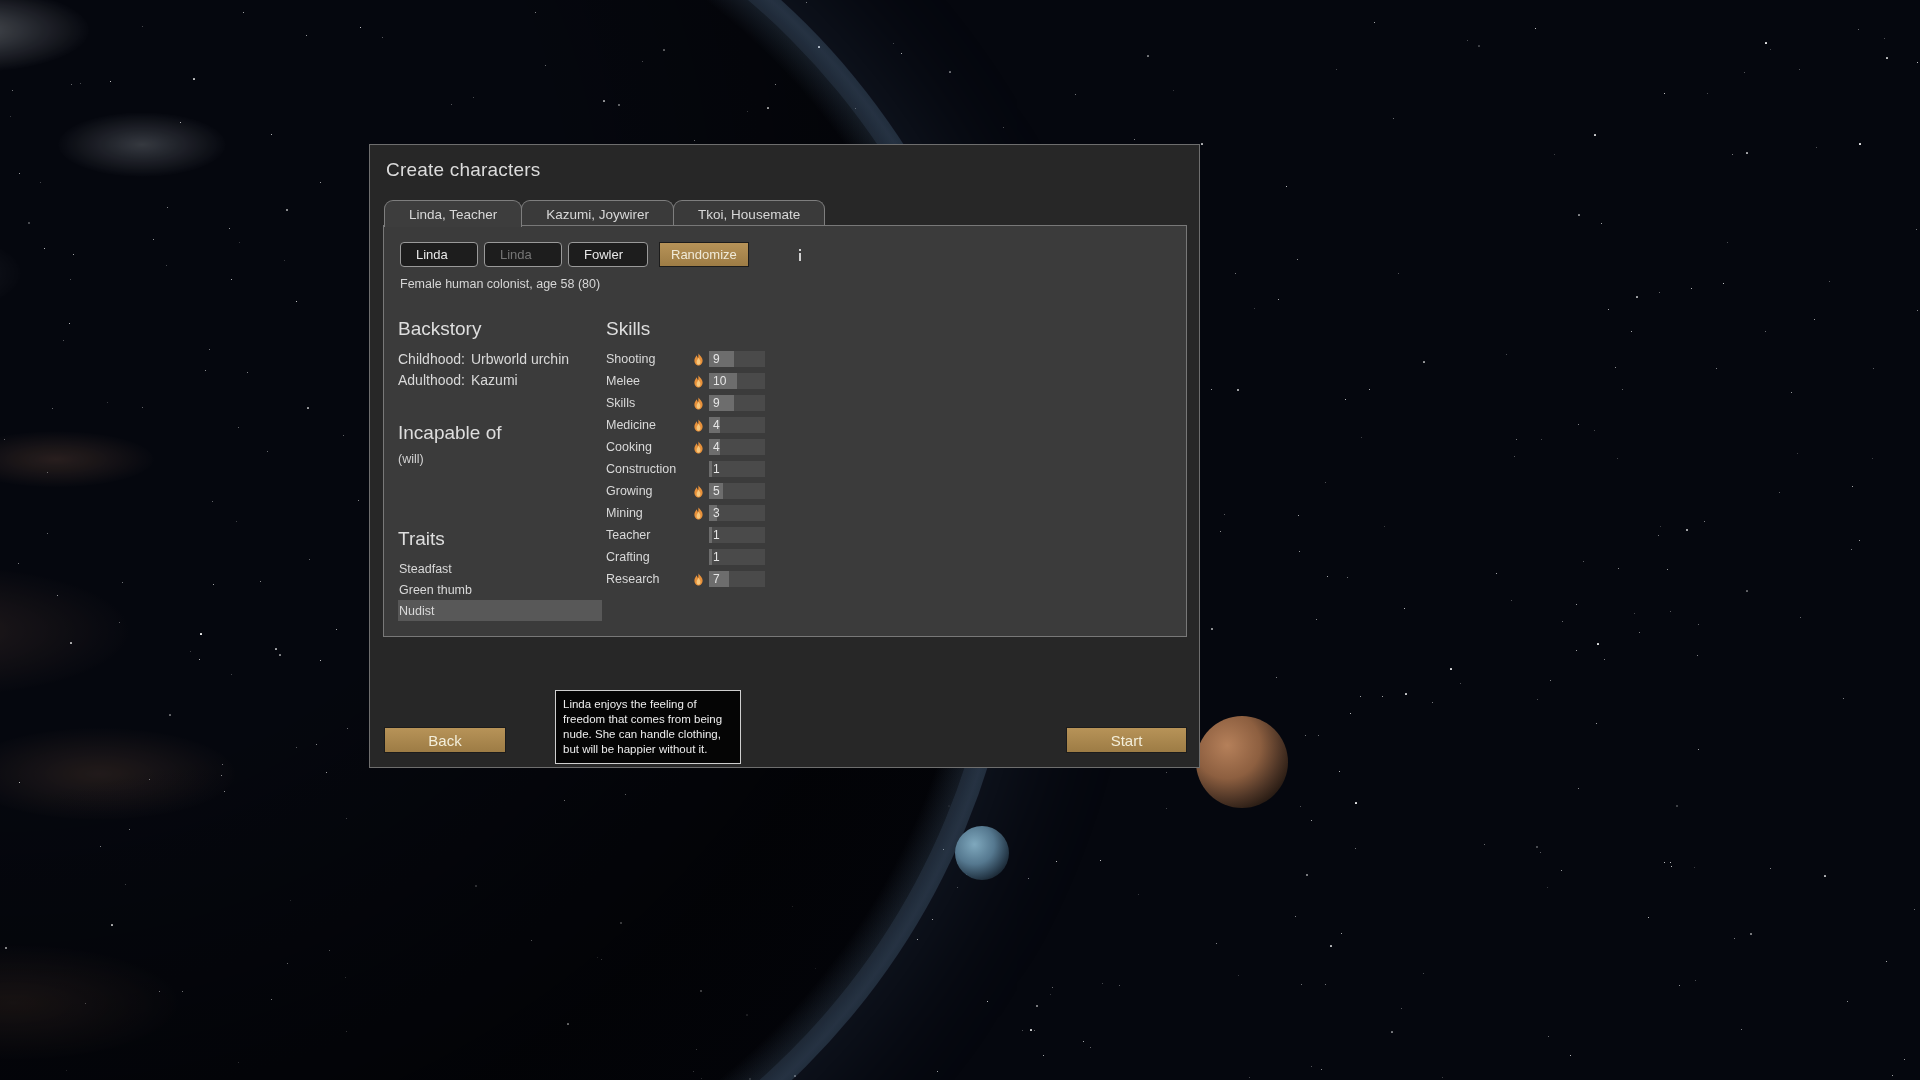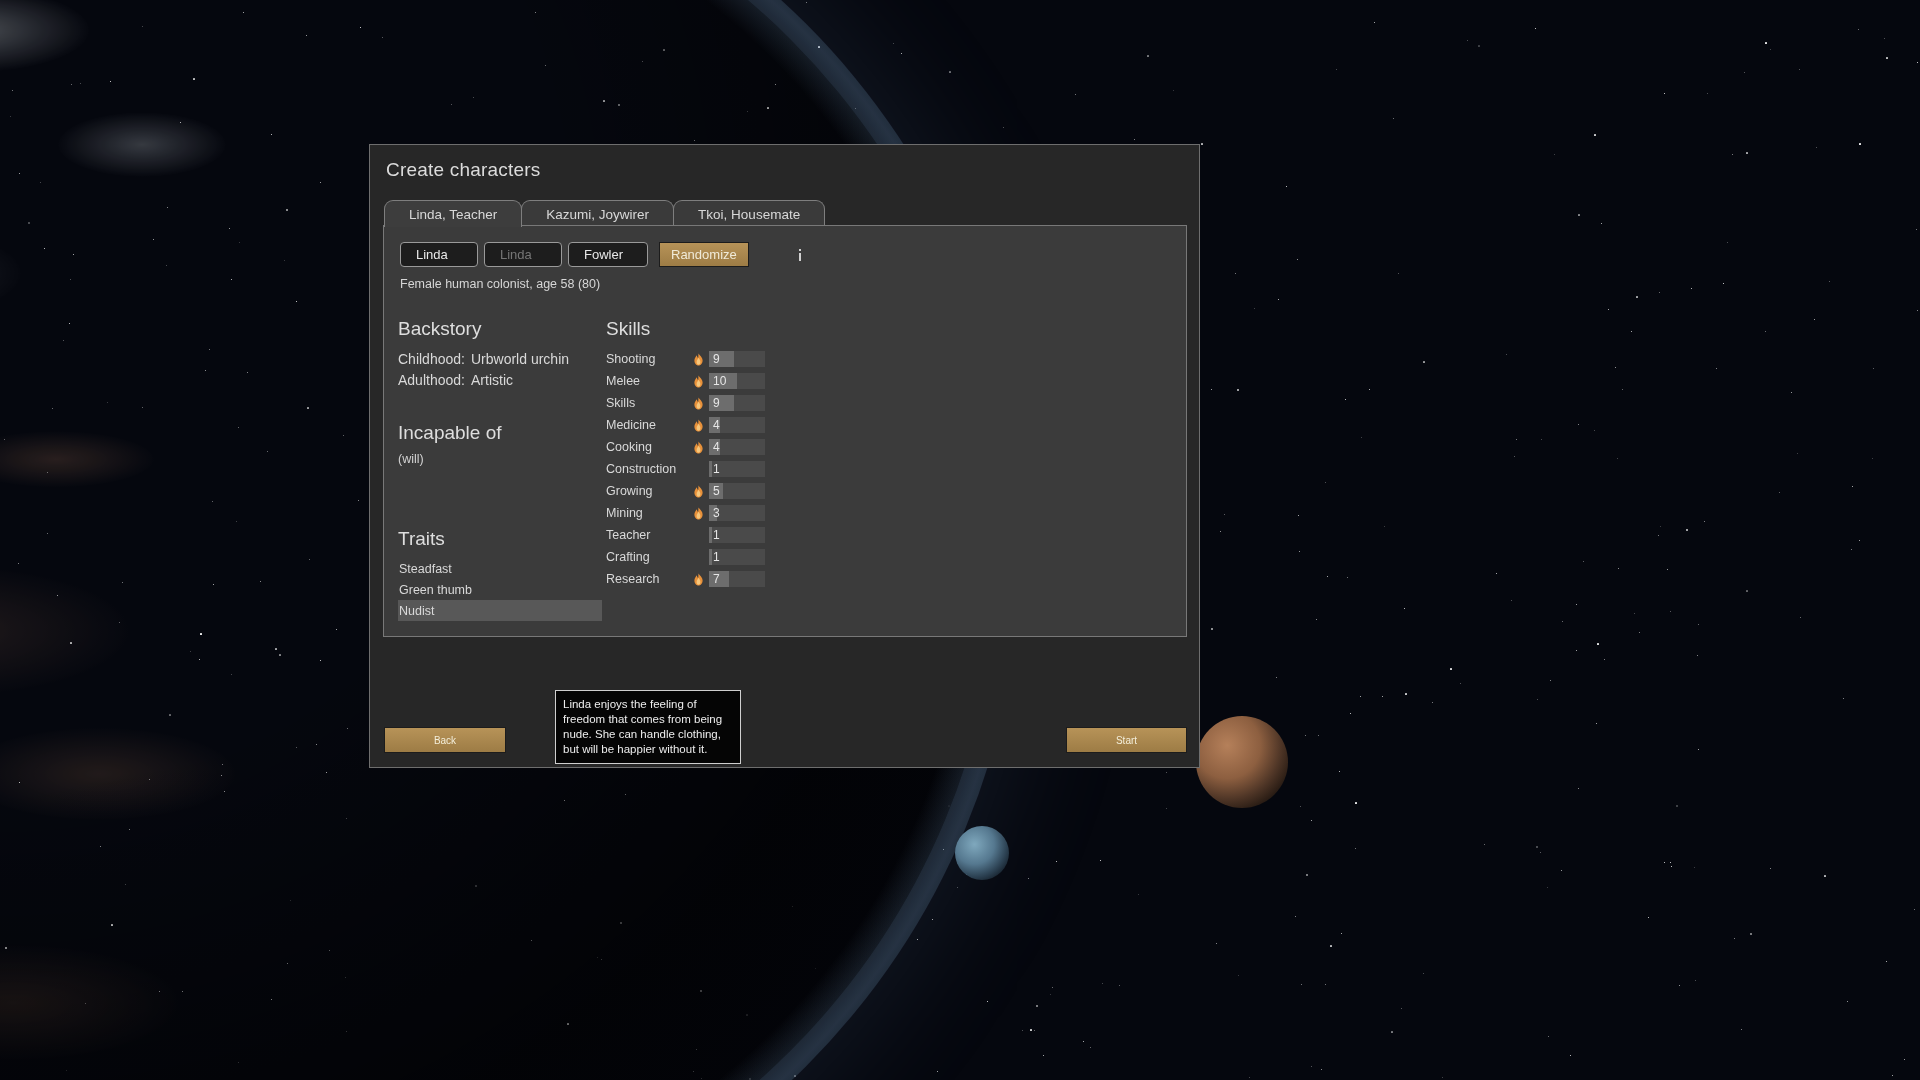--- a/index.html
+++ b/index.html
@@ -314,21 +314,21 @@
     color: #ededed;
   }
 
   
   .btn-bottom {
     position: absolute;
     height: 26px;
     background: linear-gradient(#b79358, #9d7c45);
     border: 1px solid #1c1c1c;
     color: #f3eeda;
-    font-size: 10px;
+    font-size: 15px;
     font-family: "Liberation Sans", sans-serif;
     cursor: pointer;
     display: flex;
     align-items: center;
     justify-content: center;
     text-align: center;
   }
   .btn-back { left: 14px; top: 582px; width: 122px; }
   .btn-start { left: 696px; top: 582px; width: 121px; }
 </style>
@@ -802,21 +802,21 @@
 
       <div class="col-left">
         <div class="section-head">Backstory</div>
         <div id="backstory-rows">
             <div class="bs-row">
               <span class="bs-label">Childhood:</span>
               <span class="bs-value">Urbworld urchin</span>
             </div>
             <div class="bs-row">
               <span class="bs-label">Adulthood:</span>
-              <span class="bs-value">Artistic</span>
+              <span class="bs-value">Kazumi</span>
             </div>
           </div>
 
         <div class="incap-block">
           <div class="section-head">Incapable of</div>
           <div class="incap-value">(will)</div>
         </div>
 
         <div class="traits-block">
           <div class="section-head">Traits</div>

